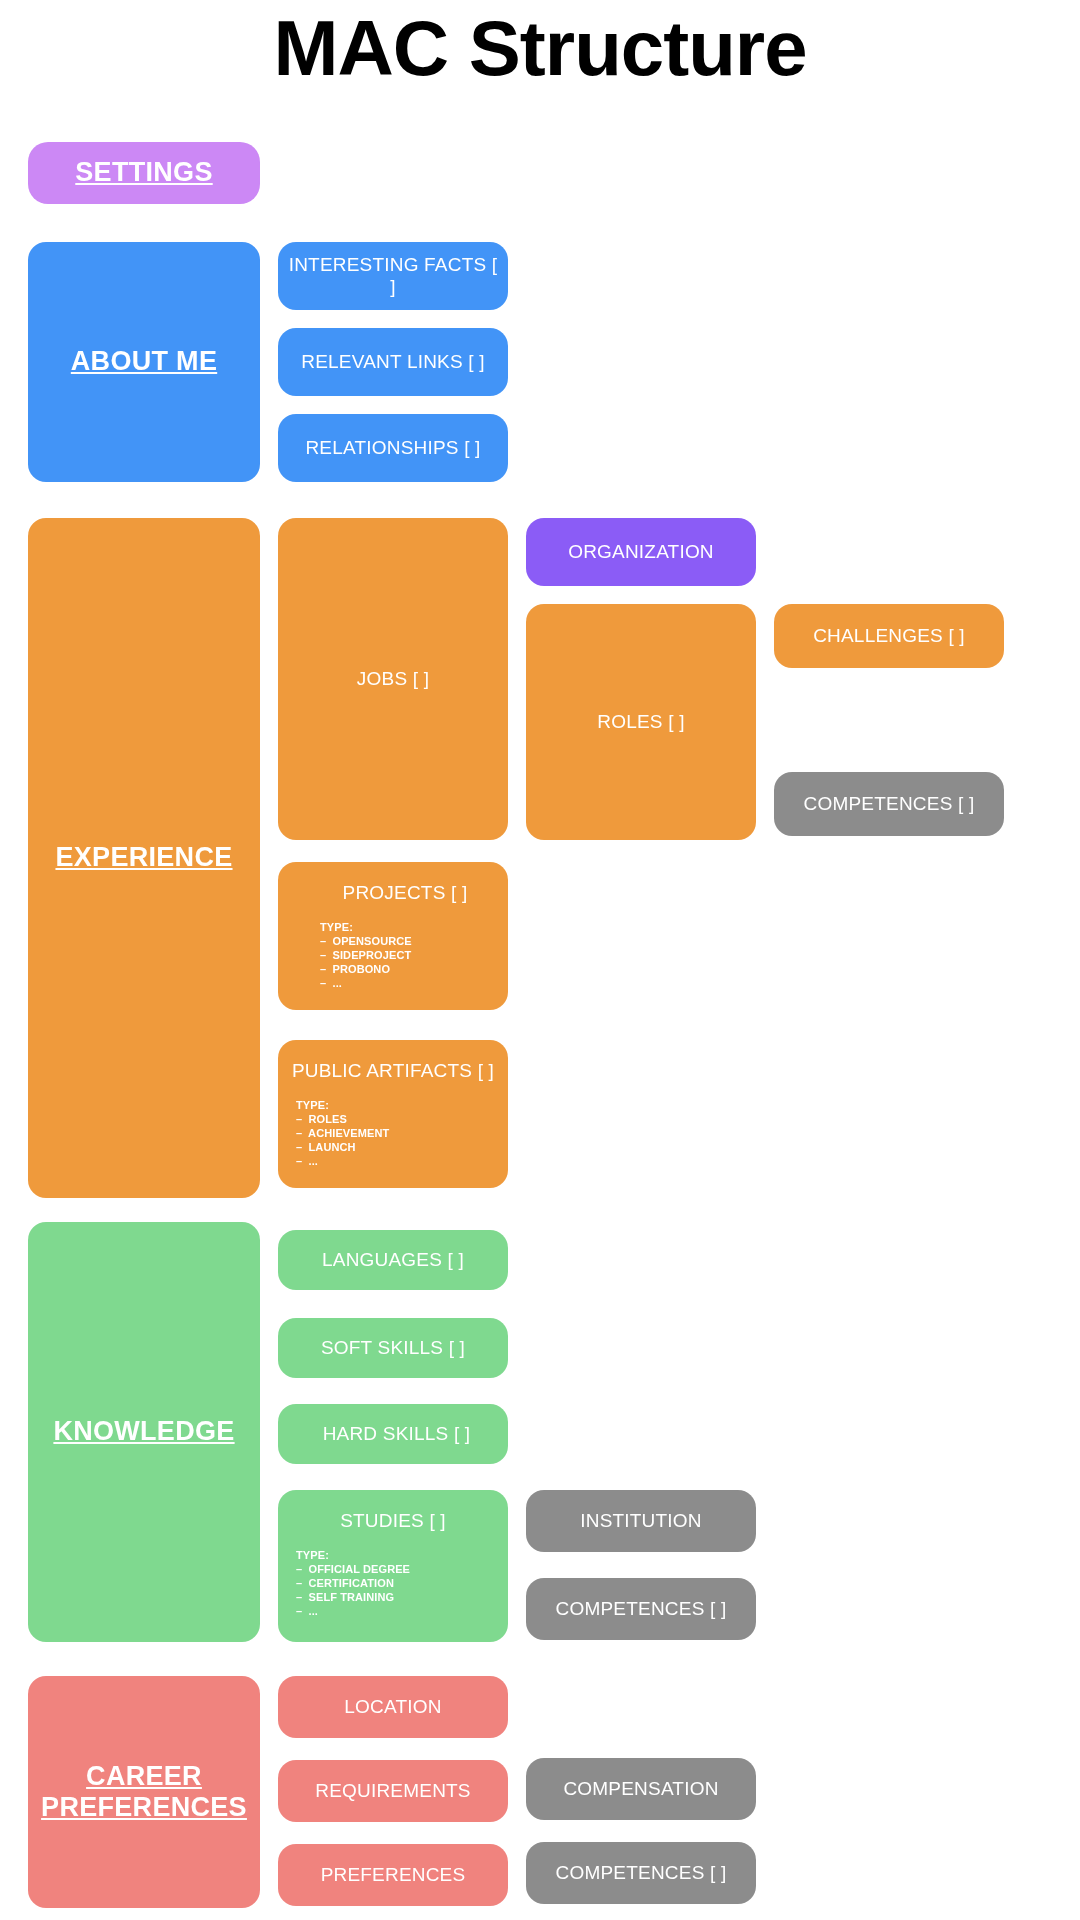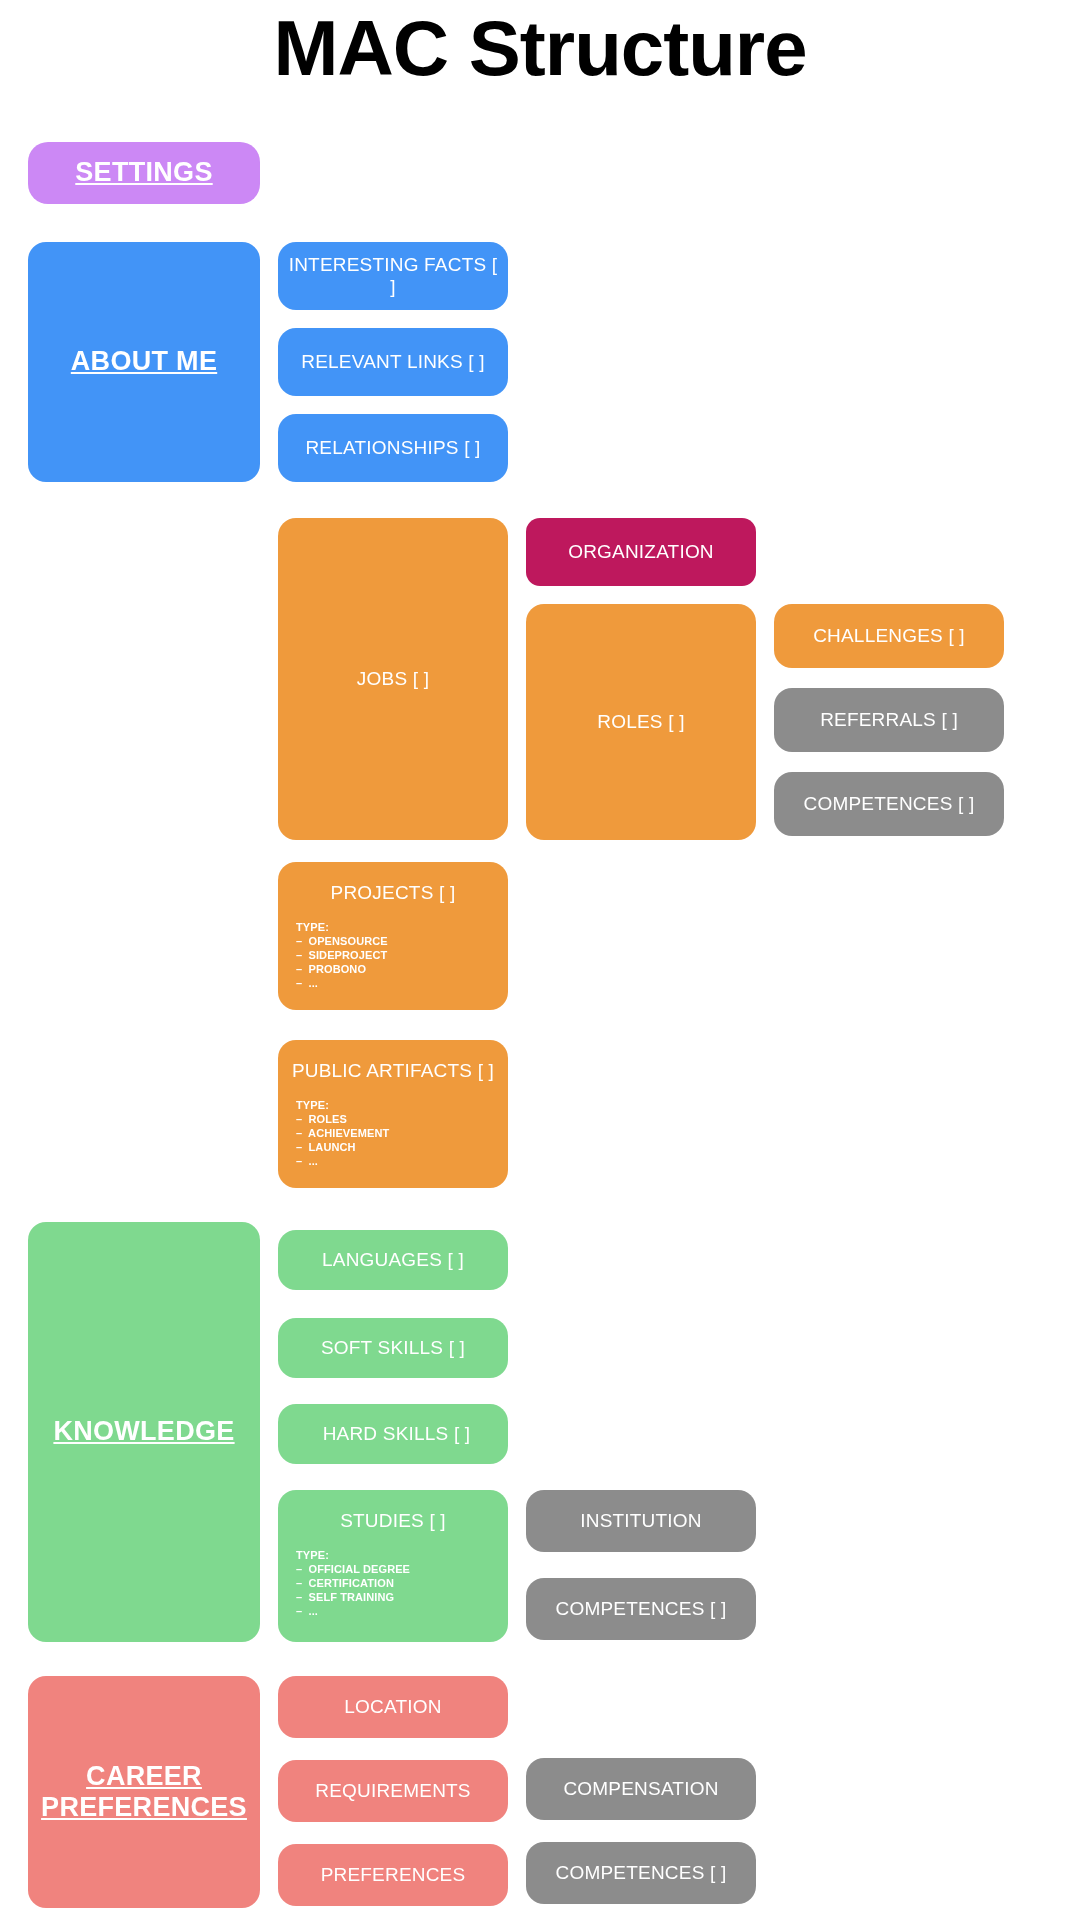--- a/index.html
+++ b/index.html
@@ -83,54 +83,54 @@
   <div class="node" style="left: 278px; top: 242px; width: 230px; height: 68px; background: rgb(66, 148, 247);">
     <span class="label">INTERESTING FACTS [ ]</span>
   </div>
   <div class="node" style="left: 278px; top: 328px; width: 230px; height: 68px; background: rgb(66, 148, 247);">
     <span class="label">RELEVANT LINKS [ ]</span>
   </div>
   <div class="node" style="left: 278px; top: 414px; width: 230px; height: 68px; background: rgb(66, 148, 247);">
     <span class="label">RELATIONSHIPS [ ]</span>
   </div>
 
+  <div class="node root" style="left: 28px; top: 518px; width: 232px; height: 680px; background: rgb(239, 154, 60);">
+    <span class="label">EXPERIENCE</span>
+  </div>
   <div class="node" style="left: 278px; top: 518px; width: 230px; height: 322px; background: rgb(239, 154, 60);">
     <span class="label">JOBS [ ]</span>
   </div>
-  <div class="node has-list" style="left: 278px; top: 862px; width: 230px; height: 148px; background: rgb(239, 154, 60);">
+  <div class="node has-list" style="left: 278px; top: 862px; width: 230px; height: 148px; background: rgb(239, 154, 60); padding-left: 24px;">
     <span class="label">PROJECTS [ ]</span>
     <div class="typeblock">
         <span class="type-head">TYPE:</span>
         <span class="type-item">–  OPENSOURCE</span>
         <span class="type-item">–  SIDEPROJECT</span>
         <span class="type-item">–  PROBONO</span>
         <span class="type-item">–  ...</span>
       </div>
   </div>
   <div class="node has-list" style="left: 278px; top: 1040px; width: 230px; height: 148px; background: rgb(239, 154, 60);">
     <span class="label">PUBLIC ARTIFACTS [ ]</span>
     <div class="typeblock">
         <span class="type-head">TYPE:</span>
         <span class="type-item">–  ROLES</span>
         <span class="type-item">–  ACHIEVEMENT</span>
         <span class="type-item">–  LAUNCH</span>
         <span class="type-item">–  ...</span>
       </div>
   </div>
-  <div class="node" style="left: 526px; top: 518px; width: 230px; height: 68px; background: #be185d; border-radius: 14px;">
+  <div class="node" style="left: 526px; top: 518px; width: 230px; height: 68px; background: #8b5cf6;">
     <span class="label">ORGANIZATION</span>
   </div>
   <div class="node" style="left: 526px; top: 604px; width: 230px; height: 236px; background: rgb(239, 154, 60);">
     <span class="label">ROLES [ ]</span>
   </div>
   <div class="node" style="left: 774px; top: 604px; width: 230px; height: 64px; background: rgb(239, 154, 60);">
     <span class="label">CHALLENGES [ ]</span>
-  </div>
-  <div class="node" style="left: 774px; top: 688px; width: 230px; height: 64px; background: rgb(140, 140, 140);">
-    <span class="label">REFERRALS [ ]</span>
   </div>
   <div class="node" style="left: 774px; top: 772px; width: 230px; height: 64px; background: rgb(140, 140, 140);">
     <span class="label">COMPETENCES [ ]</span>
   </div>
 
   <div class="node root" style="left: 28px; top: 1222px; width: 232px; height: 420px; background: rgb(127, 217, 143);">
     <span class="label">KNOWLEDGE</span>
   </div>
   <div class="node" style="left: 278px; top: 1230px; width: 230px; height: 60px; background: rgb(127, 217, 143);">
     <span class="label">LANGUAGES [ ]</span>

